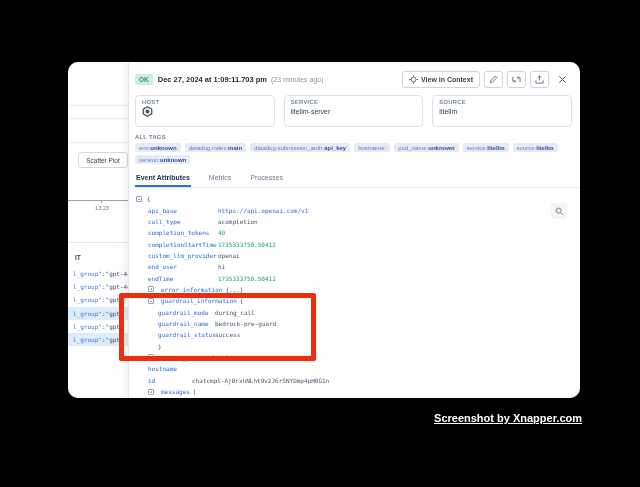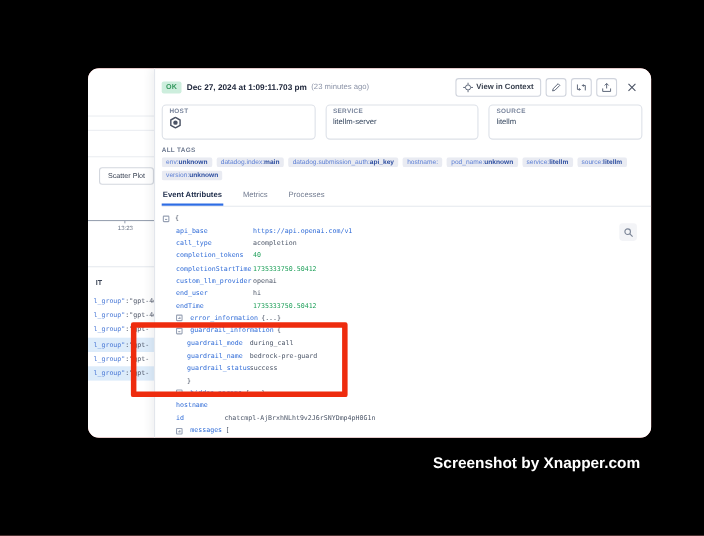--- a/index.html
+++ b/index.html
@@ -1,22 +1,22 @@
 <!DOCTYPE html>
 <html><head>
 <meta charset="utf-8">
 <style>
   * { margin:0; padding:0; box-sizing:border-box; }
   html,body { width:640px; height:487px; }
   body { background:#000; font-family:"Liberation Sans", sans-serif; position:relative; overflow:hidden; }
 
   .stage { position:absolute; left:0; top:0; width:640px; height:487px; }
 
-  .window { position:absolute; left:80px; top:62px; width:512px; height:336px;
-    background:#fca5a5; border-radius:10px; overflow:hidden;
+  .window { position:absolute; left:68px; top:62px; width:512px; height:336px;
+    background:#22c55e; border-radius:10px; overflow:hidden;
     box-shadow:0 12px 40px rgba(0,0,0,.55); }
 
   
   .underlay { position:absolute; left:0; top:0; width:60px; height:100%; background:#fff; }
   .u-line { position:absolute; left:0; width:60px; border-top:1px solid #eceef2; }
   .u-btn { position:absolute; left:10px; top:90px; width:50px; height:16px;
     border:1px solid #d3d7de; border-radius:3px; background:#fff;
     font-size:6.5px; color:#3a4354; display:flex; align-items:center; justify-content:center; white-space:nowrap; overflow:hidden; }
   .u-axis { position:absolute; left:0; top:138px; width:60px; border-top:1px solid #9aa3b2; }
   .u-tick { position:absolute; left:33px; top:138px; width:1px; height:3px; background:#9aa3b2; }
@@ -79,21 +79,21 @@
   .brace { color:#4b5567; margin-left:2px; }
   .close-brace { margin-left:22px; color:#4b5567; }
   .suffix { color:#4b5567; margin-left:3px; }
 
   .search-btn { position:absolute; right:13px; top:141px; width:16px; height:16px;
     background:#f3f4f7; border-radius:3px; display:flex; align-items:center; justify-content:center; }
 
   
   .red-box { position:absolute; left:119px; top:293px; width:197px; height:68px;
     border:5px solid #ee2c0e; border-radius:2px; z-index:30; }
-  .watermark { position:absolute; right:58px; top:412px; font-size:14px; font-weight:bold; color:#fff; }
+  .watermark { position:absolute; right:58px; top:412px; font-size:11px; font-weight:bold; color:#fff;text-decoration:underline; }
 </style>
 </head>
 <body>
 
 <div class="stage">
 
   <div class="window">
 
     <div class="underlay">
       <div class="u-line" style="top:43px"></div>

